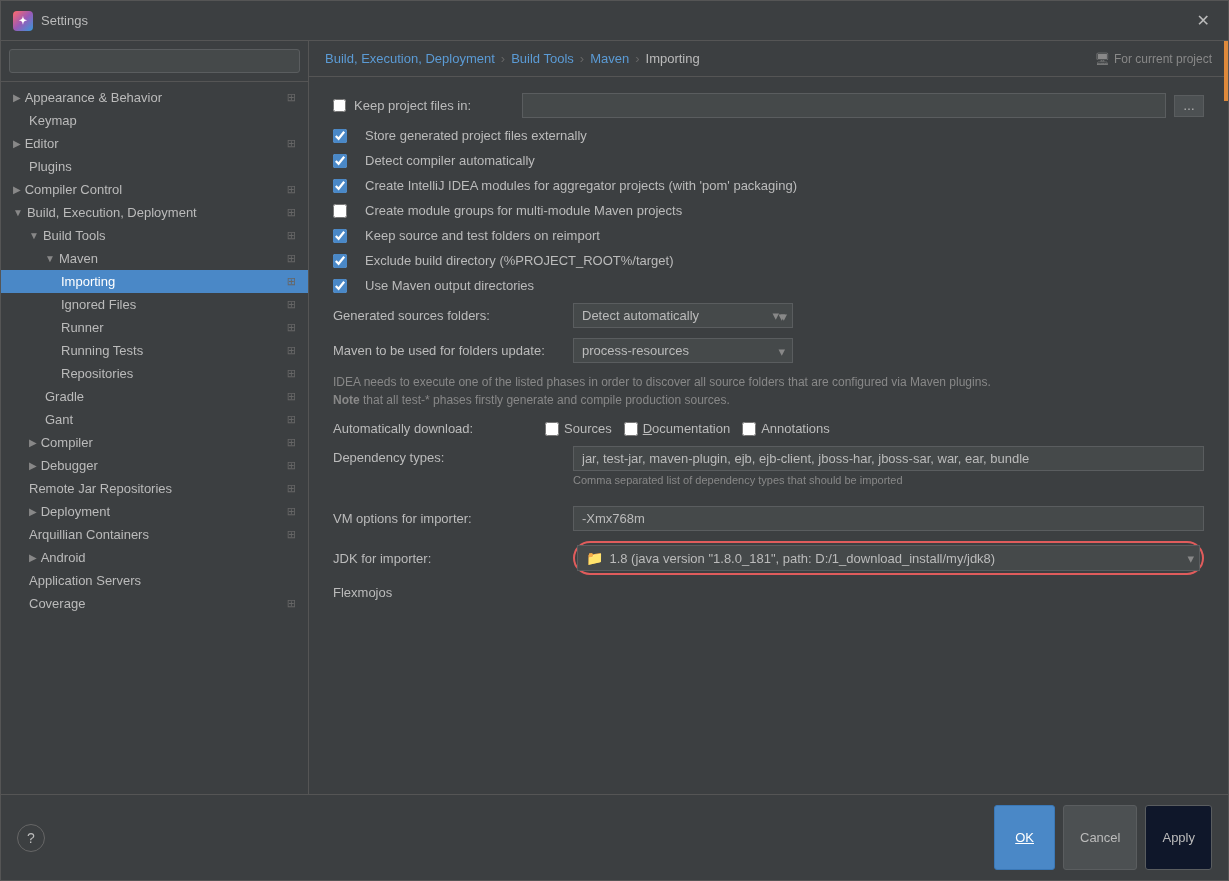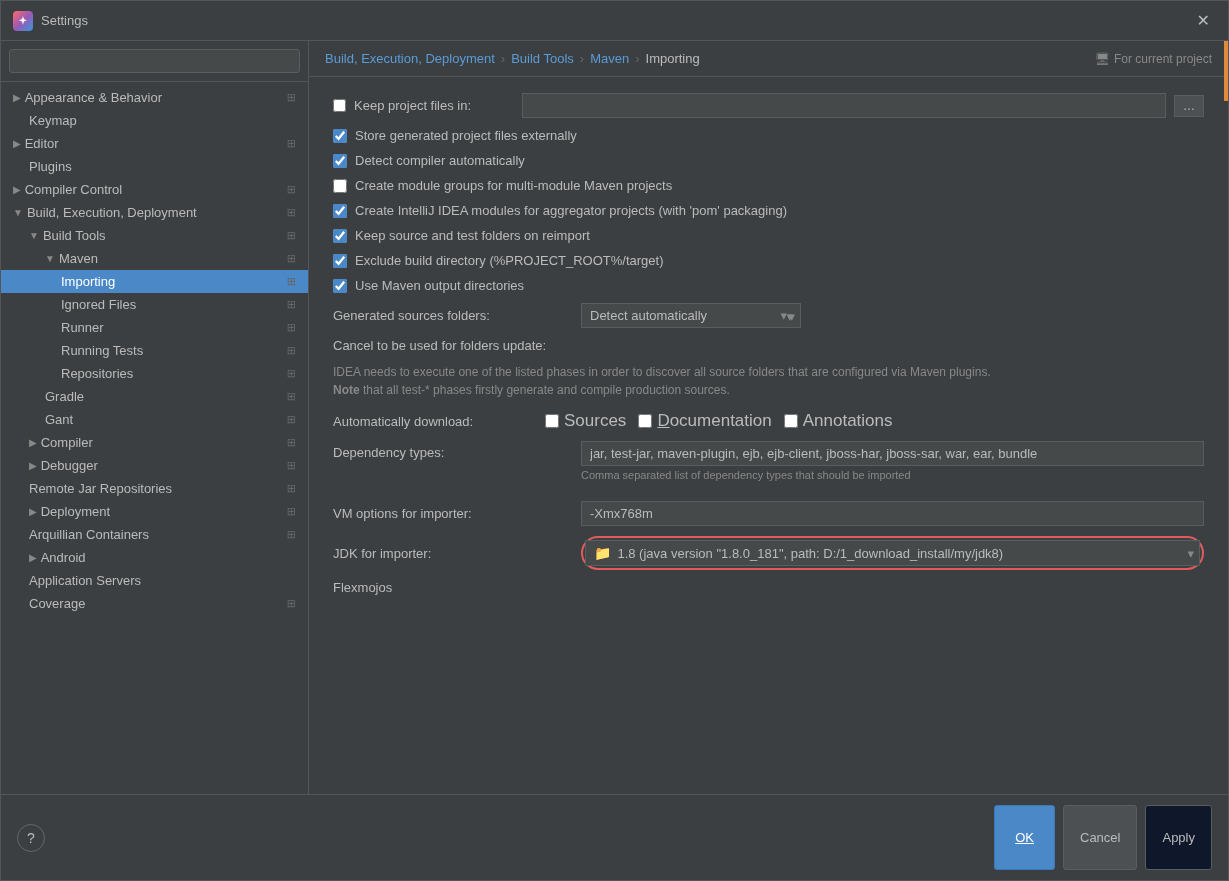--- a/index.html
+++ b/index.html
@@ -144,21 +144,21 @@
       flex: 1;
       padding: 16px 24px;
       overflow-y: auto;
     }
     .settings-content::-webkit-scrollbar { width: 6px; }
     .settings-content::-webkit-scrollbar-thumb { background: #555; border-radius: 3px; }
     .checkbox-row {
       display: flex;
       align-items: center;
       margin-bottom: 10px;
-      gap: 8px;
+      gap: 18px;
     }
     .checkbox-row input[type="checkbox"] {
       width: 14px;
       height: 14px;
       accent-color: #4a88c7;
       cursor: pointer;
     }
     .checkbox-label {
       color: #bbbbbb;
       font-size: 13px;
@@ -189,21 +189,20 @@
       border: 1px solid #5a5d5f;
       color: #bbbbbb;
       padding: 3px 8px;
       cursor: pointer;
       font-size: 12px;
     }
     .form-row {
       display: flex;
       align-items: center;
       margin-bottom: 10px;
-      gap: 8px;
     }
     .form-label {
       color: #bbbbbb;
       font-size: 13px;
       min-width: 240px;
     }
     .select-box {
       background: #45494a;
       border: 1px solid #5a5d5f;
       color: #bbbbbb;
@@ -253,21 +252,21 @@
       align-items: center;
       gap: 5px;
     }
     .checkbox-with-label input[type="checkbox"] {
       width: 14px; height: 14px;
       accent-color: #4a88c7;
       cursor: pointer;
     }
     .checkbox-with-label label {
       color: #bbbbbb;
-      font-size: 17px;
+      font-size: 13px;
       cursor: pointer;
     }
     .checkbox-with-label label u { text-decoration: underline; }
     .hint-text {
       color: #888;
       font-size: 11px;
       margin-bottom: 10px;
       margin-left: 0;
     }
     .jdk-select-wrapper {
@@ -543,27 +542,27 @@
             <input type="checkbox" checked="" style="">
             <label class="checkbox-label">Store generated project files externally</label>
           </div>
 
           <div class="checkbox-row">
             <input type="checkbox" checked="" style="">
             <label class="checkbox-label">Detect compiler automatically</label>
           </div>
 
           <div class="checkbox-row">
+            <input type="checkbox" checked="" style="">
+            <label class="checkbox-label">Create IntelliJ IDEA modules for aggregator projects (with 'pom' packaging)</label>
+          </div>
+
+          <div class="checkbox-row">
             <input type="checkbox" style="">
             <label class="checkbox-label">Create module groups for multi-module Maven projects</label>
-          </div>
-
-          <div class="checkbox-row">
-            <input type="checkbox" checked="" style="">
-            <label class="checkbox-label">Create IntelliJ IDEA modules for aggregator projects (with 'pom' packaging)</label>
           </div>
 
           <div class="checkbox-row">
             <input type="checkbox" checked="" style="">
             <label class="checkbox-label">Keep source and test folders on reimport</label>
           </div>
 
           <div class="checkbox-row">
             <input type="checkbox" checked="" style="">
             <label class="checkbox-label">Exclude build directory (%PROJECT_ROOT%/target)</label>
@@ -580,21 +579,28 @@
               <select class="select-box">
                 <option>Detect automatically</option>
                 <option>Generated source root</option>
                 <option>Each generated directory</option>
               </select>
               <span class="select-wrapper" style="position:absolute;right:6px;top:50%;transform:translateY(-50%);color:#888;pointer-events:none;">▾</span>
             </div>
           </div>
 
           <div class="form-row" style="margin-top:8px;">
-            <span class="form-label">Cancel to be used for folders update:</span>
+            <span class="form-label">Maven to be used for folders update:</span>
+            <div class="select-wrapper">
+              <select class="select-box">
+                <option>process-resources</option>
+                <option>generate-sources</option>
+                <option>initialize</option>
+              </select>
+            </div>
           </div>
 
           <div class="info-text" style="margin-top:6px; margin-bottom:12px;">
             <span>IDEA needs to execute one of the listed phases in order to discover all source folders that are configured via Maven plugins.</span><br>
             <span class="note">Note </span><span>that all test-* phases firstly generate and compile production sources.</span>
           </div>
 
           <div class="auto-download-row">
             <span class="auto-download-label">Automatically download:</span>
             <div class="checkbox-with-label">

